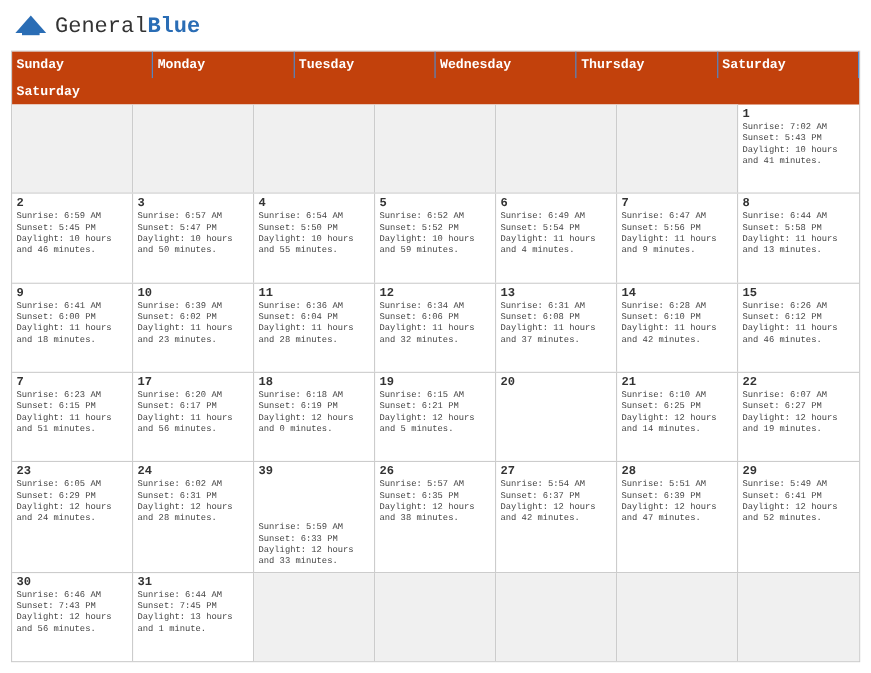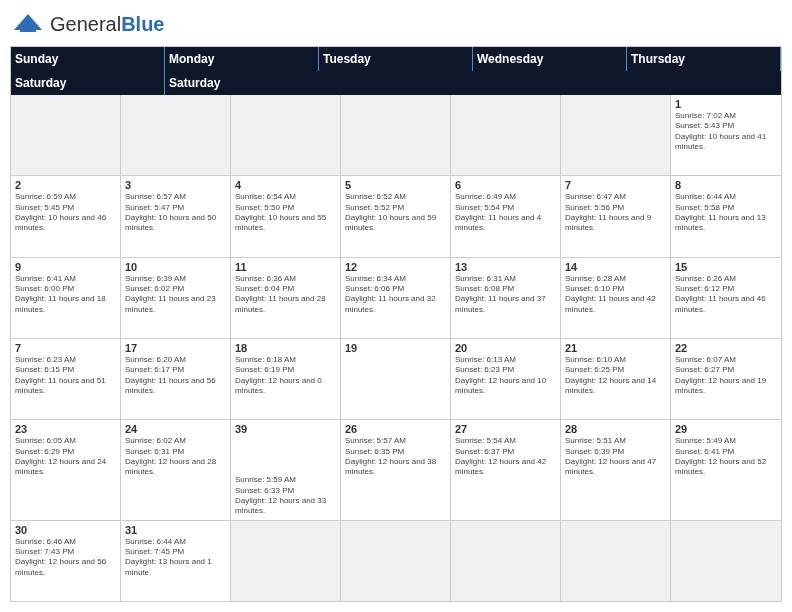--- a/index.html
+++ b/index.html
@@ -10,20 +10,21 @@
       background: #fff;
       overflow: hidden;
     }
     .page {
       width: 792px;
       height: 612px;
       background: #fff;
       padding: 10px;
       display: flex;
       flex-direction: column;
+      font-family: Liberation Mono, monospace;
     }
     .header {
       display: flex;
       justify-content: space-between;
       align-items: flex-start;
       margin-bottom: 8px;
     }
     .logo {
       display: flex;
       align-items: center;
@@ -46,22 +47,22 @@
       color: #333;
     }
     .calendar {
       flex: 1;
       display: flex;
       flex-direction: column;
       border: 1px solid #ccc;
     }
     .day-headers {
       display: grid;
-      grid-template-columns: repeat(5, 1fr);
-      background: #0f172a;
+      grid-template-columns: repeat(6, 1fr);
+      background: #c2410c;
     }
     .day-header {
       color: #fff;
       font-size: 12px;
       font-weight: bold;
       padding: 5px 4px;
       text-align: left;
       border-right: 1px solid #4a8dd5;
     }
     .day-header:last-child { border-right: none; }
@@ -248,26 +249,26 @@
 Daylight: 11 hours and 56 minutes.</div>
           </div>
           <div class="cell">
             <span class="cell-number">18</span>
             <div class="cell-info" style="white-space: pre-line;">Sunrise: 6:18 AM
 Sunset: 6:19 PM
 Daylight: 12 hours and 0 minutes.</div>
           </div>
           <div class="cell">
             <span class="cell-number">19</span>
+            <div class="cell-info" style="white-space: pre-line;">Sunrise: 6:15 AM
+Sunset: 6:21 PM
+Daylight: 12 hours and 5 minutes.</div>
           </div>
           <div class="cell">
             <span class="cell-number">20</span>
-            <div class="cell-info" style="white-space: pre-line;">Sunrise: 6:13 AM
-Sunset: 6:23 PM
-Daylight: 12 hours and 10 minutes.</div>
           </div>
           <div class="cell">
             <span class="cell-number">21</span>
             <div class="cell-info" style="white-space: pre-line;">Sunrise: 6:10 AM
 Sunset: 6:25 PM
 Daylight: 12 hours and 14 minutes.</div>
           </div>
           <div class="cell">
             <span class="cell-number">22</span>
             <div class="cell-info" style="white-space: pre-line;">Sunrise: 6:07 AM

